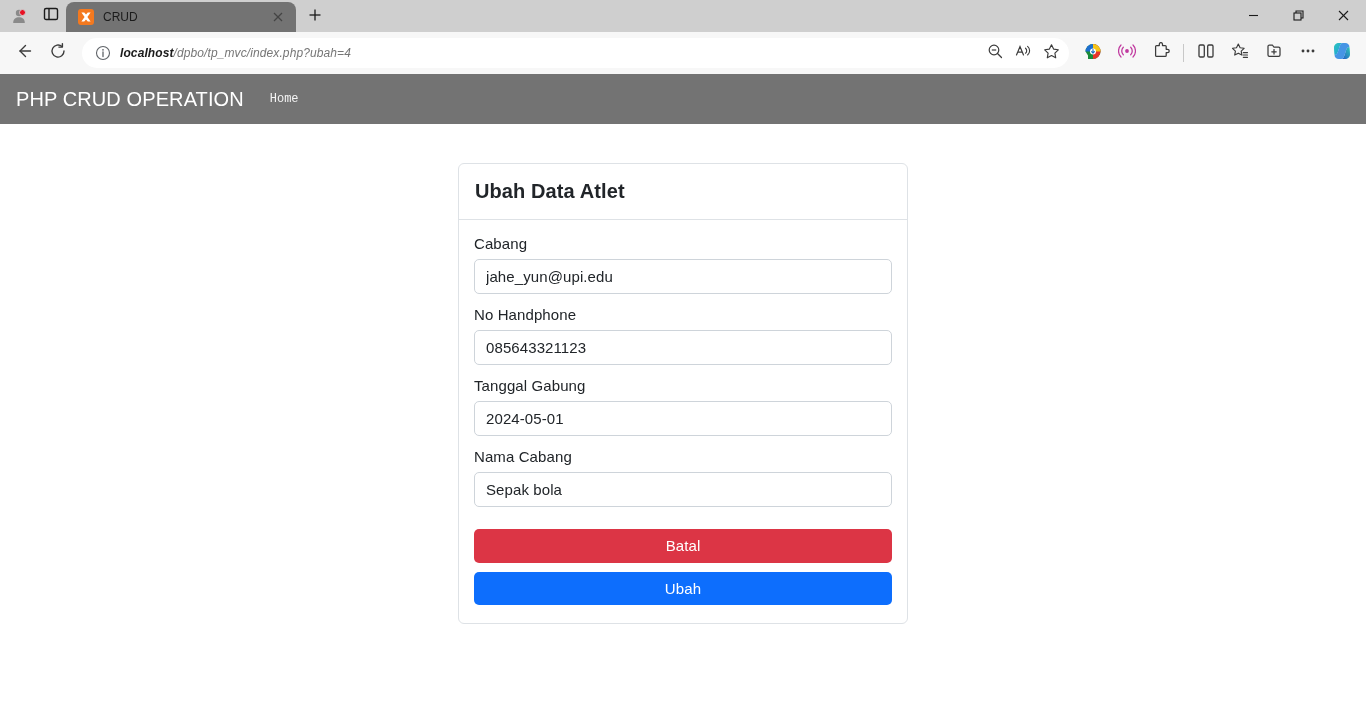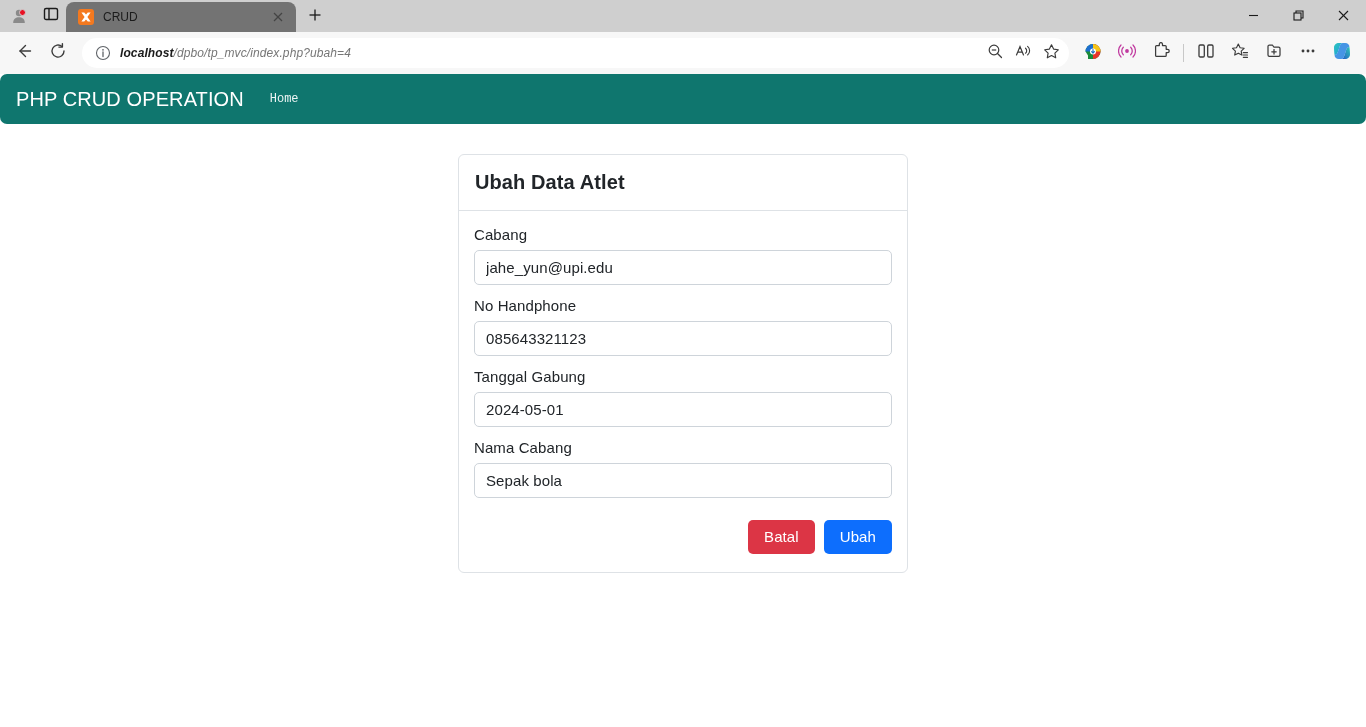--- a/index.html
+++ b/index.html
@@ -197,45 +197,44 @@
   
   .viewport {
     flex: 1;
     background: #ffffff;
     overflow: hidden;
     position: relative;
   }
 
   .navbar {
     height: 50px;
-    background: #0f766e;
+    background: #737373;
     display: flex;
     align-items: center;
     padding: 0 16px;
     gap: 26px;
-    border-radius: 7px;
   }
 
   .navbar-brand {
     color: #ffffff;
     font-size: 20px;
     font-weight: 400;
     letter-spacing: 0.1px;
     white-space: nowrap;
   }
 
   .nav-link {
     color: rgba(255,255,255,0.92);
     font-size: 12px;
     white-space: nowrap;
     font-family: Liberation Mono, monospace;
   }
 
   .container {
-    padding-top: 30px;
+    padding-top: 39px;
     display: flex;
     justify-content: center;
   }
 
   .card {
     width: 450px;
     background: #ffffff;
     border: 1px solid #dee2e6;
     border-radius: 6px;
   }
@@ -280,20 +279,21 @@
     outline: none;
     margin-bottom: 12px;
     letter-spacing: 0.1px;
   }
 
   .btn-row {
     display: flex;
     justify-content: flex-end;
     gap: 9px;
     margin-top: 22px;
+    flex-direction: column;
   }
 
   .btn {
     font-family: "Liberation Sans", sans-serif;
     font-size: 15px;
     padding: 7px 16px;
     border: none;
     border-radius: 5px;
     color: #ffffff;
     cursor: pointer;

